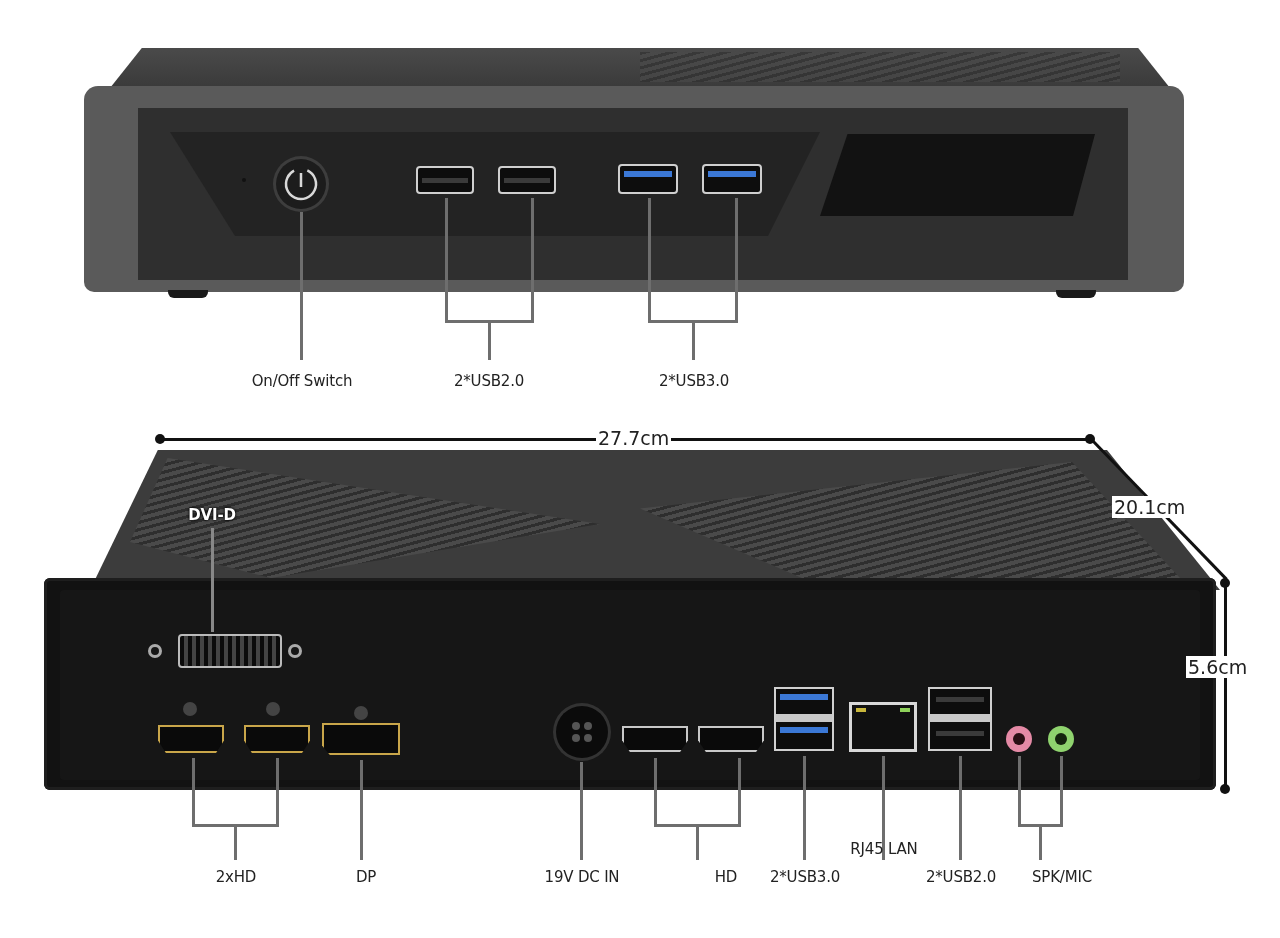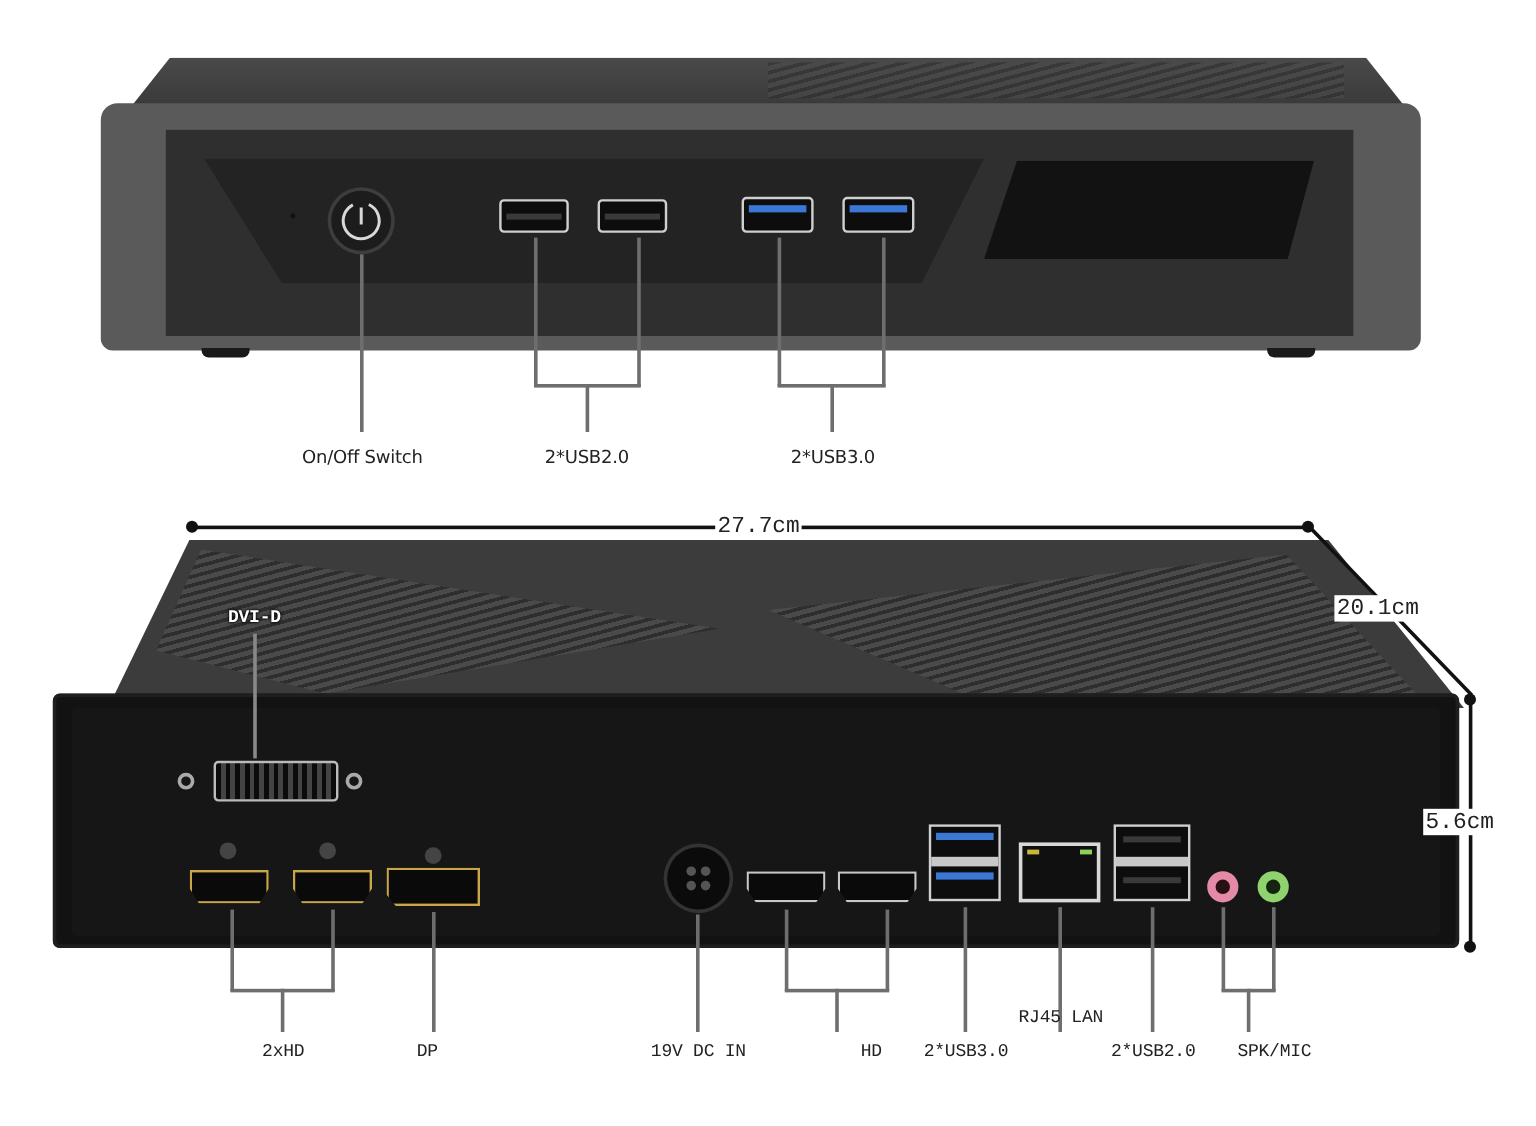--- a/index.html
+++ b/index.html
@@ -52,41 +52,41 @@
   <div class="line" style="left:648px;top:198px;width:3px;height:124px;"></div>
   <div class="line" style="left:735px;top:198px;width:3px;height:124px;"></div>
   <div class="line" style="left:648px;top:320px;width:90px;height:3px;"></div>
   <div class="line" style="left:692px;top:320px;width:3px;height:40px;"></div>
 
   <span class="lbl" style="left:302px;top:372px;">On/Off Switch</span>
   <span class="lbl" style="left:489px;top:372px;">2*USB2.0</span>
   <span class="lbl" style="left:694px;top:372px;">2*USB3.0</span>
 </div>
 
-<div class="abs" style="left:0;top:400px;width:1280px;height:538px;font-family:Liberation Mono, monospace;">
+<div class="abs" style="left:0;top:400px;width:1280px;height:538px;">
 
   <div class="abs" style="left:90px;top:50px;width:1130px;height:140px;background:#3c3c3c;clip-path:polygon(6% 0,90% 0,100% 100%,0 100%);"></div>
   <div class="vent" style="left:130px;top:58px;width:470px;height:120px;clip-path:polygon(8% 0,100% 55%,30% 100%,0 70%);"></div>
   <div class="vent" style="left:640px;top:62px;width:540px;height:116px;clip-path:polygon(0 40%,80% 0,100% 100%,30% 100%);"></div>
 
   <div class="abs" style="left:44px;top:178px;width:1172px;height:212px;background:#121212;border-radius:6px;box-shadow:inset 0 0 0 3px #1e1e1e;"></div>
   <div class="abs" style="left:60px;top:190px;width:1140px;height:190px;background:#161616;border-radius:4px;"></div>
 
   <div class="abs" style="left:160px;top:38px;width:930px;height:3px;background:#111;"></div>
   <div class="abs" style="left:155px;top:34px;width:10px;height:10px;border-radius:50%;background:#111;"></div>
   <div class="abs" style="left:1085px;top:34px;width:10px;height:10px;border-radius:50%;background:#111;"></div>
   <span class="dim" style="left:596px;top:27px;">27.7cm</span>
 
   <div class="abs" style="left:1088px;top:38px;width:3px;height:198px;background:#111;transform-origin:0 0;transform:rotate(-44deg);"></div>
   <span class="dim" style="left:1112px;top:96px;">20.1cm</span>
 
   <div class="abs" style="left:1224px;top:182px;width:3px;height:206px;background:#111;"></div>
   <div class="abs" style="left:1220px;top:178px;width:10px;height:10px;border-radius:50%;background:#111;"></div>
   <div class="abs" style="left:1220px;top:384px;width:10px;height:10px;border-radius:50%;background:#111;"></div>
-  <span class="dim" style="left:1186px;top:274px;">5.6cm</span>
+  <span class="dim" style="left:1186px;top:256px;">5.6cm</span>
 
   <span class="lbl" style="left:212px;top:106px;color:#fff;font-weight:bold;font-size:15px;text-shadow:0 0 2px #000,0 0 3px #000;">DVI-D</span>
   <div class="line" style="left:211px;top:128px;width:3px;height:104px;background:#888;"></div>
   <div class="abs" style="left:148px;top:244px;width:14px;height:14px;border-radius:50%;border:3px solid #aaa;box-sizing:border-box;"></div>
   <div class="abs" style="left:178px;top:234px;width:104px;height:34px;border:2px solid #bbb;border-radius:4px;box-sizing:border-box;background:repeating-linear-gradient(90deg,#0b0b0b 0 4px,#444 4px 8px);"></div>
   <div class="abs" style="left:288px;top:244px;width:14px;height:14px;border-radius:50%;border:3px solid #aaa;box-sizing:border-box;"></div>
 
   <div class="abs" style="left:183px;top:302px;width:14px;height:14px;border-radius:50%;background:#444;"></div>
   <div class="abs" style="left:266px;top:302px;width:14px;height:14px;border-radius:50%;background:#444;"></div>
   <div class="abs" style="left:354px;top:306px;width:14px;height:14px;border-radius:50%;background:#444;"></div>
@@ -142,20 +142,20 @@
   <div class="line" style="left:696px;top:424px;width:3px;height:36px;"></div>
   <div class="line" style="left:803px;top:356px;width:3px;height:104px;"></div>
   <div class="line" style="left:882px;top:356px;width:3px;height:104px;"></div>
   <div class="line" style="left:959px;top:356px;width:3px;height:104px;"></div>
   <div class="line" style="left:1018px;top:356px;width:3px;height:70px;"></div>
   <div class="line" style="left:1060px;top:356px;width:3px;height:70px;"></div>
   <div class="line" style="left:1018px;top:424px;width:45px;height:3px;"></div>
   <div class="line" style="left:1039px;top:424px;width:3px;height:36px;"></div>
 
   <span class="lbl" style="left:236px;top:468px;">2xHD</span>
-  <span class="lbl" style="left:356px;top:468px;">DP</span>
+  <span class="lbl" style="left:366px;top:468px;">DP</span>
   <span class="lbl" style="left:582px;top:468px;">19V DC IN</span>
   <span class="lbl" style="left:726px;top:468px;">HD</span>
   <span class="lbl" style="left:805px;top:468px;">2*USB3.0</span>
   <span class="lbl" style="left:884px;top:440px;">RJ45 LAN</span>
   <span class="lbl" style="left:961px;top:468px;">2*USB2.0</span>
   <span class="lbl" style="left:1062px;top:468px;">SPK/MIC</span>
 </div>
 
 </body></html>

